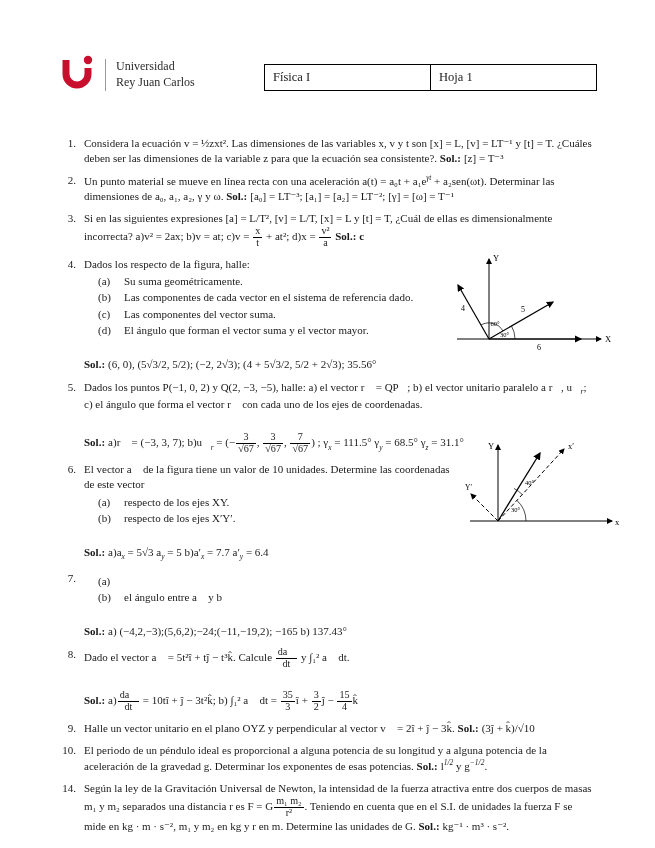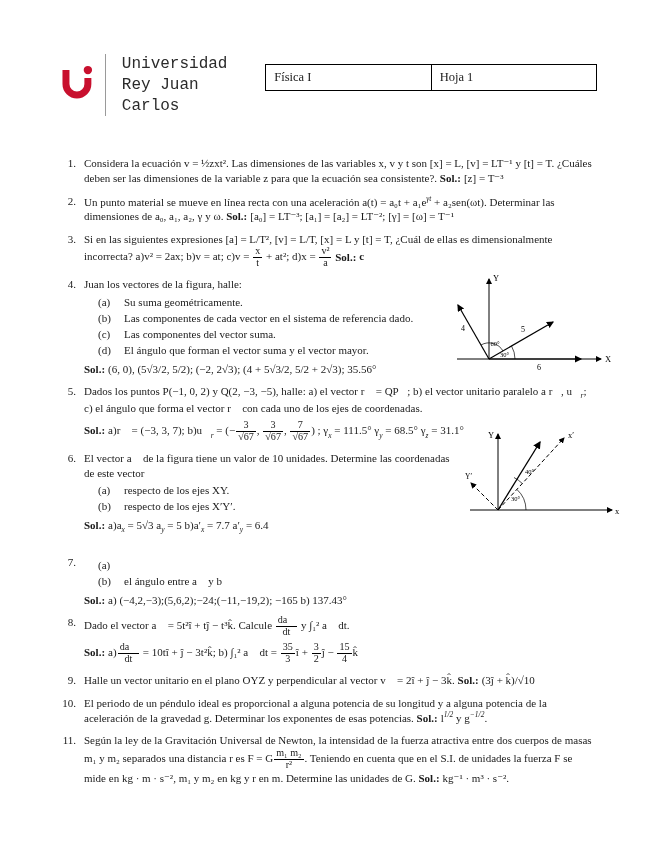--- a/index.html
+++ b/index.html
@@ -7,36 +7,36 @@
   .page {
     width:655px; height:848px; position:relative; overflow:hidden;
     background:#fff; color:#1a1a1a;
     font-family:"Liberation Serif","DejaVu Serif",serif;
   }
   
   .header { display:flex; align-items:flex-start; padding:54px 58px 0 58px; }
   .logo { display:flex; align-items:center; gap:9px; }
   .logo svg { display:block; }
   .logo-text {
-    border-left:1px solid #9a9a9a; padding-left:16px;
-    font-family:Liberation Mono, monospace;
-    font-size:16px; color:#2b2b2b; line-height:1.3;
+    border-left:1px solid #9a9a9a; padding-left:10px;
+    font-family:Liberation Serif, serif;
+    font-size:12px; color:#2b2b2b; line-height:1.3;
   }
   .header-table { margin-left:auto; border-collapse:collapse; margin-top:10px;border-radius:6px; }
   .header-table td {
     border:1px solid #000; width:166px; height:26px;
     padding:2px 8px; font-size:12.5px; vertical-align:middle;
   }
   
   .problems { padding:40px 58px 0 58px; font-size:11px; line-height:1.33; }
   .problem { display:flex; margin-bottom:8px; position:relative; }
   .pnum { flex:0 0 26px; text-align:right; padding-right:8px; }
   .pbody { flex:1; min-width:0; }
   .sol-label { font-weight:bold; margin-right:3px; }
-  .sol-line { margin-top:4px; }
+  .sol-line { margin-top:20px; }
   .subitems { margin-top:3px; }
   .subitem { display:flex; margin:1.5px 0 1.5px 14px; }
   .silabel { flex:0 0 26px; }
   .boldsol { font-weight:bold; }
   sub,sup { font-size:0.68em;font-style:italic; }
   .frac { display:inline-block; vertical-align:-0.55em; text-align:center; line-height:1.08; font-size:0.92em; margin:0 1px; }
   .frac .fnum { display:block; padding:0 2px; }
   .frac .fden { display:block; border-top:1px solid #000; padding:0 2px; }
   .fig { position:absolute; }
   .fig4 { right:-18px; top:-8px; }
@@ -93,21 +93,21 @@
       <span class="pnum">3.</span>
       <div class="pbody">
         <span>Si en las siguientes expresiones [a] = L/T², [v] = L/T, [x] = L y [t] = T, ¿Cuál de ellas es dimensionalmente incorrecta? a)v² = 2ax; b)v = at; c)v = </span><span class="frac"><span class="fnum">x</span><span class="fden">t</span></span><span> + at²; d)x = </span><span class="frac"><span class="fnum">v²</span><span class="fden">a</span></span>
         <span class="sol-label">Sol.:</span><span class="boldsol">c</span>
       </div>
     </div>
 
     <div class="problem">
       <span class="pnum">4.</span>
       <div class="pbody">
-        <div>Juan los vectores de la figura, halle:</div>
+        <div>Dados los respecto de la figura, halle:</div>
         <div class="subitems">
           <div class="subitem">
               <span class="silabel">(a)</span>
               <span>Su suma geométricamente.</span>
             </div>
           <div class="subitem">
               <span class="silabel">(b)</span>
               <span>Las componentes de cada vector en el sistema de referencia dado.</span>
             </div>
           <div class="subitem">
@@ -234,21 +234,21 @@
 
     <div class="problem">
       <span class="pnum">10.</span>
       <div class="pbody">
         <span>El periodo de un péndulo ideal es proporcional a alguna potencia de su longitud y a alguna potencia de la aceleración de la gravedad g. Determinar los exponentes de esas potencias.</span>
         <span class="sol-label">Sol.:</span><span>l</span><sup>1/2</sup><span> y g</span><sup>−1/2</sup><span>.</span>
       </div>
     </div>
 
     <div class="problem">
-      <span class="pnum">11.</span>
+      <span class="pnum">14.</span>
       <div class="pbody">
         <span>Según la ley de la Gravitación Universal de Newton, la intensidad de la fuerza atractiva entre dos cuerpos de masas m₁ y m₂ separados una distancia r es F = G</span><span class="frac"><span class="fnum">m₁ m₂</span><span class="fden">r²</span></span><span>. Teniendo en cuenta que en el S.I. de unidades la fuerza F se mide en kg · m · s⁻², m₁ y m₂ en kg y r en m. Determine las unidades de G.</span>
         <span class="sol-label">Sol.:</span><span>kg⁻¹ · m³ · s⁻².</span>
       </div>
     </div>
 
   </div>
 </div>
 
 </body></html>

